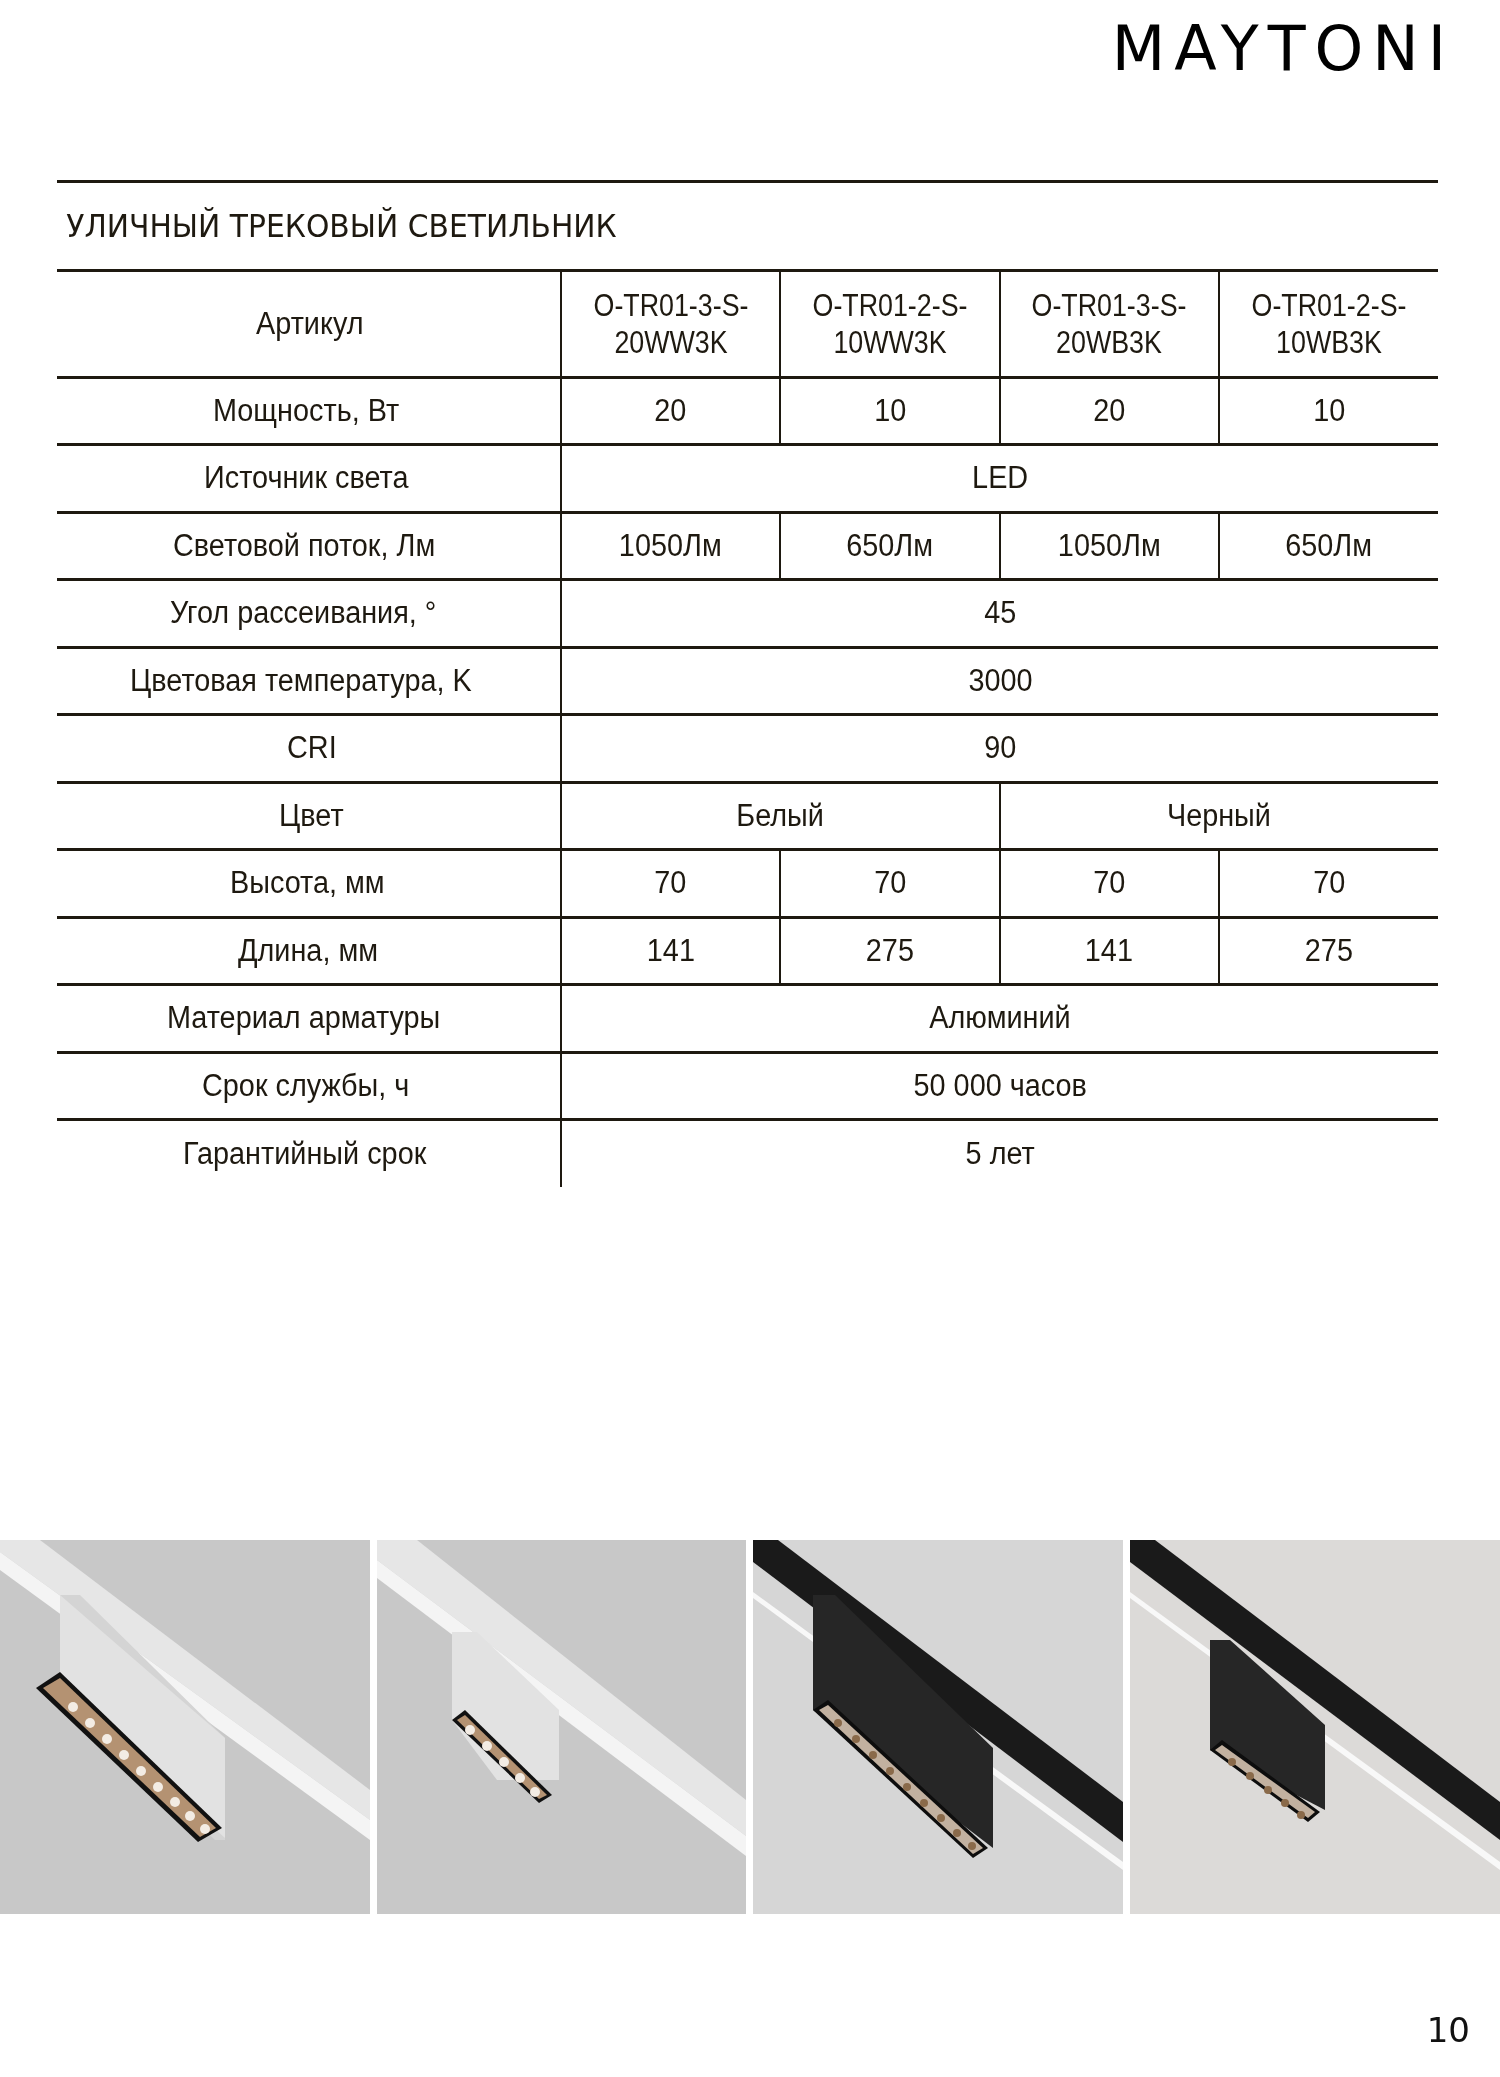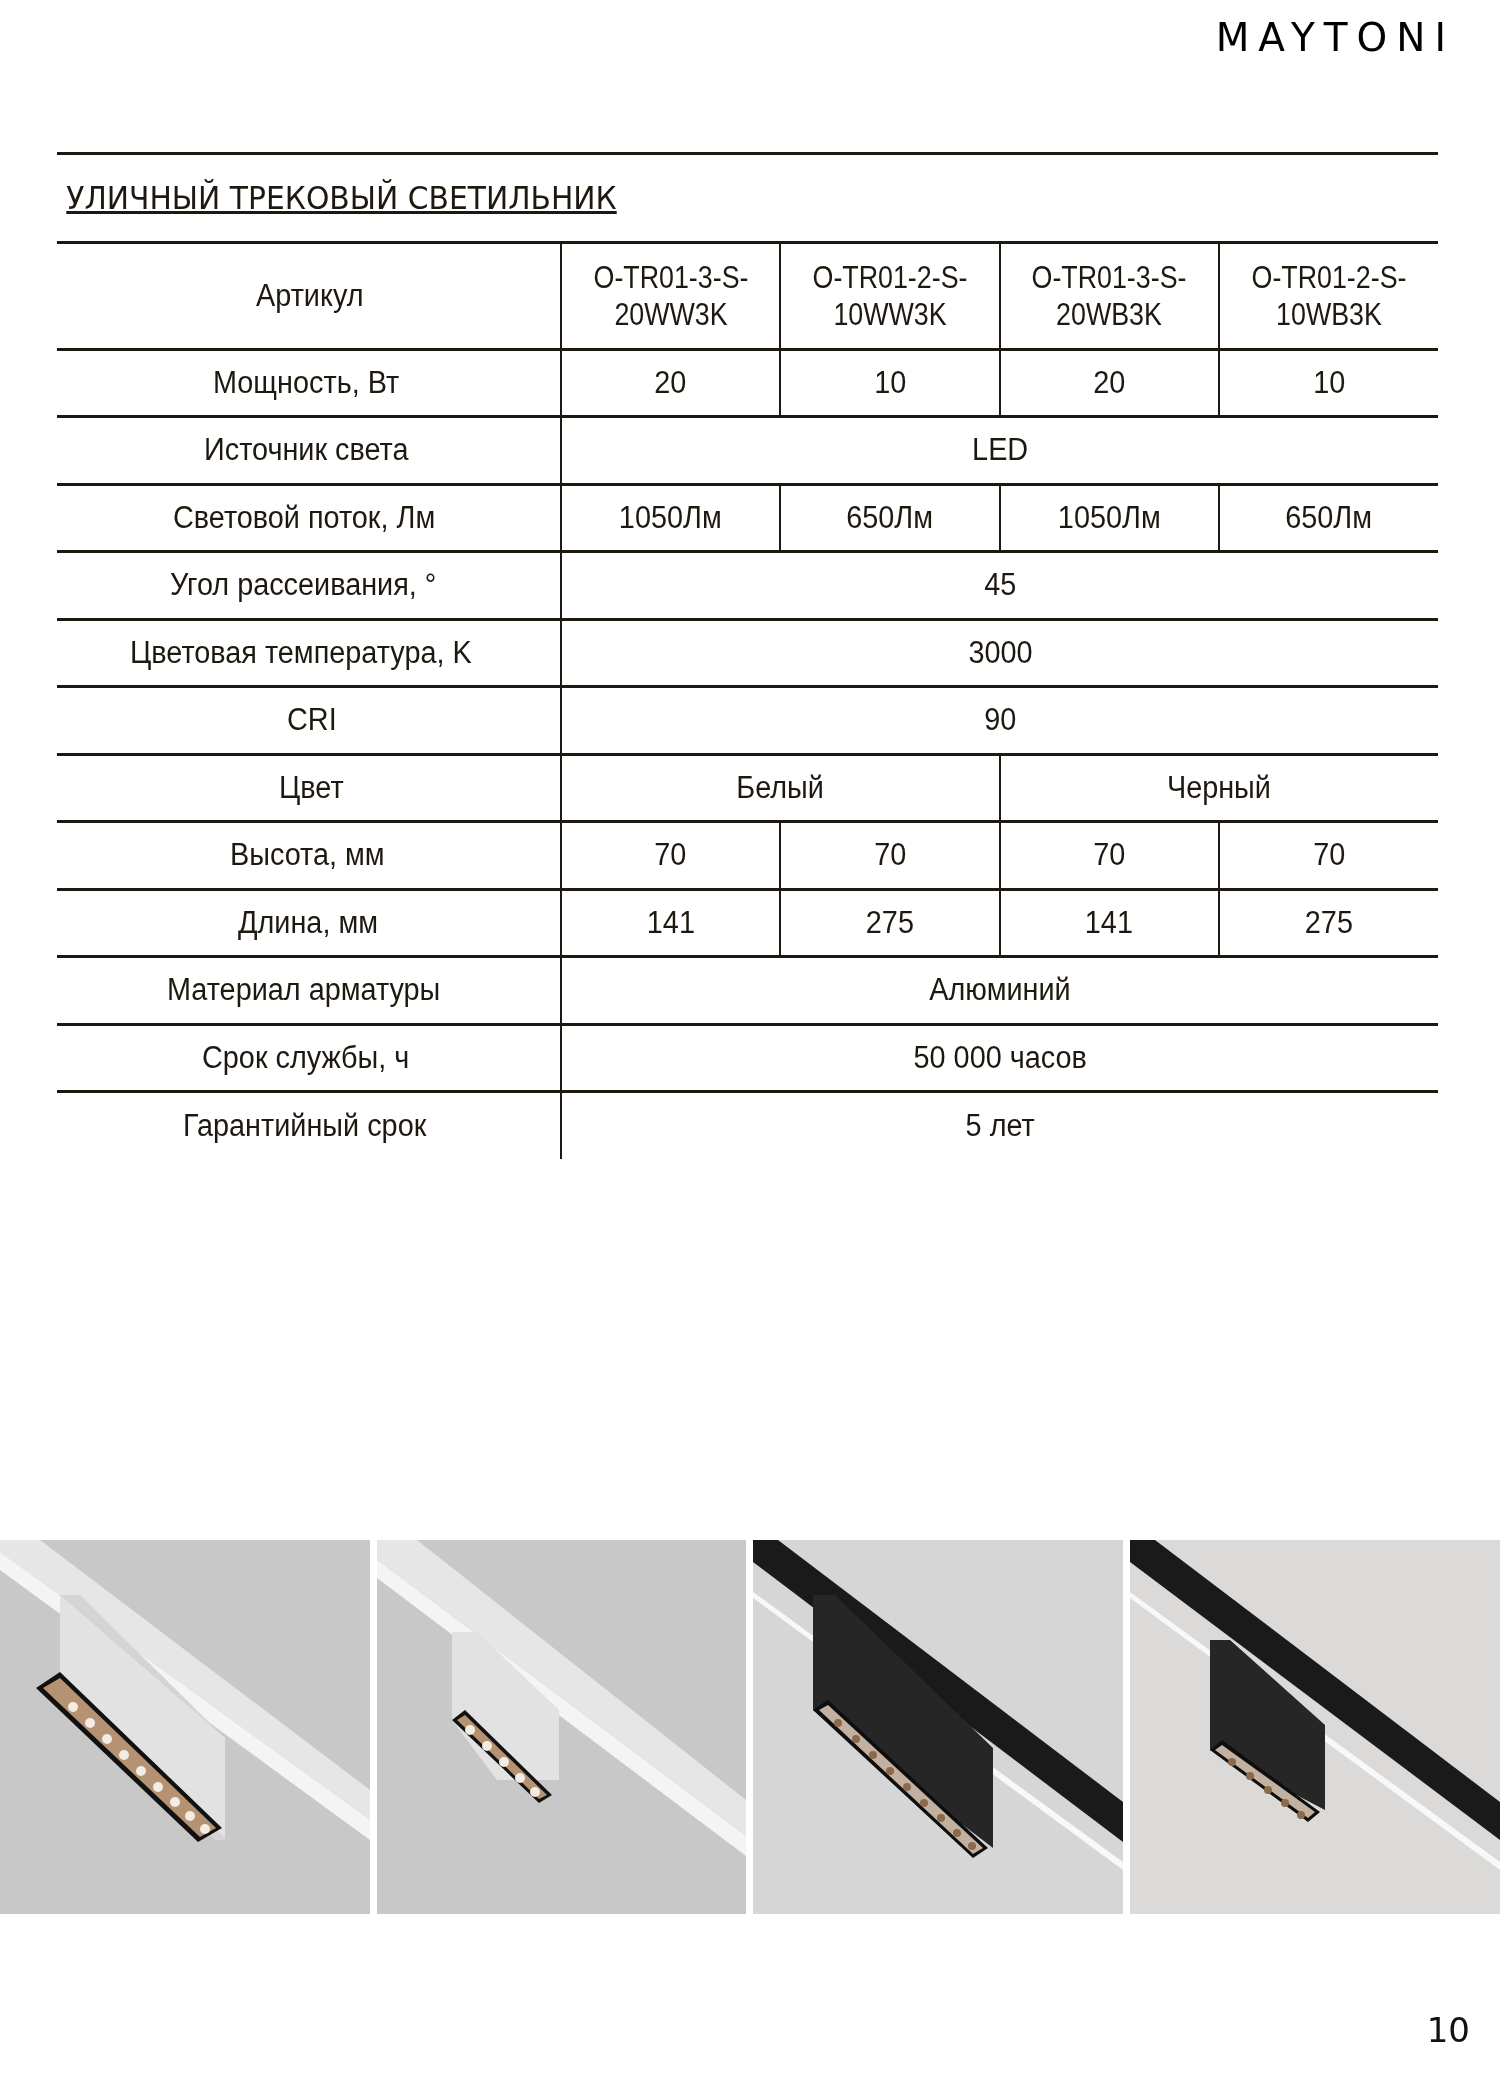--- a/index.html
+++ b/index.html
@@ -2,27 +2,27 @@
 <html><head>
 <meta charset="utf-8">
 <style>
   * { box-sizing: border-box; margin: 0; padding: 0; }
   html, body { width: 1500px; height: 2077px; background: #ffffff; overflow: hidden; }
   body { position: relative; font-family: "Liberation Sans", "DejaVu Sans", sans-serif; color: #1e1910; }
 
   .logo {
     position: absolute; top: 18px; right: 45px;
     font-family: "DejaVu Sans", sans-serif; font-weight: 400;
-    font-size: 39px; letter-spacing: 9px; color: #000;
+    font-size: 62px; letter-spacing: 9px; color: #000;
     line-height: 1;
     margin-left: 42px;
   }
 
   .spec {
-    position: absolute; left: 57px; top: 152px; width: 1381px; text-decoration: underline;
+    position: absolute; left: 57px; top: 180px; width: 1381px;
   }
   .rule { height: 3px; background: #1e1910; width: 100%; }
   .title-row {
     height: 86px; display: flex; align-items: center; padding-left: 10px;
     font-size: 32px; letter-spacing: 0px; font-family: "DejaVu Sans", sans-serif; font-weight: 400;
     transform: scaleX(0.93); transform-origin: left center;
   }
   table {
     width: 100%; border-collapse: collapse; table-layout: fixed;
   }

